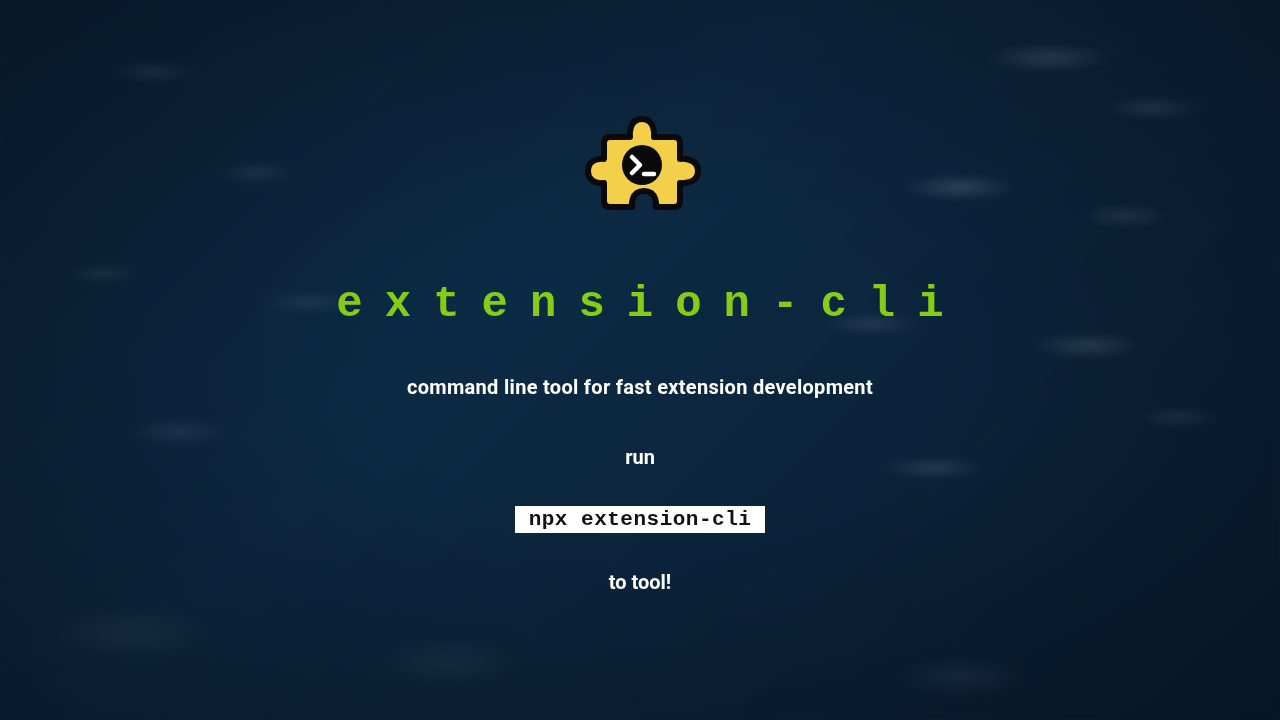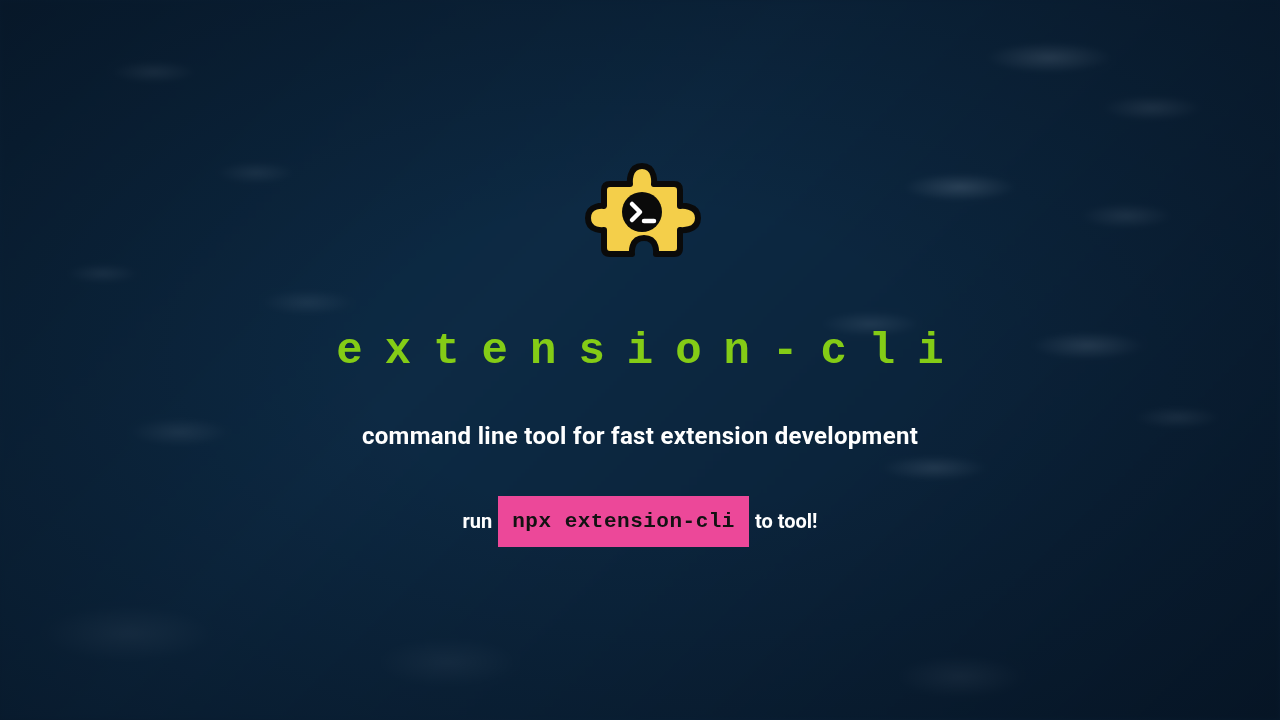--- a/index.html
+++ b/index.html
@@ -45,40 +45,41 @@
   .logo { margin-bottom: 10px; }
   .title {
     font-family: "Courier New", ui-monospace, Menlo, Consolas, monospace;
     font-size: 44px;
     font-weight: 700;
     color: #84cc16;
     letter-spacing: 22px;
     padding-left: 22px; 
   }
   .subtitle {
-    font-size: 24px;
+    font-size: 20px;
     font-weight: 700;
     color: #ffffff;
     letter-spacing: 0.3px;
     margin-top: 18px;
   }
   .runline {
-    display: flex; align-items: center; gap: 6px;
+    display: flex; align-items: center; gap: 37px;
     font-size: 20px;
     font-weight: 700;
     color: #ffffff;
     margin-top: 18px;
+    flex-direction: column;
   }
   .cmd {
-    background: #ec4899;
+    background: #ffffff;
     color: #121212;
     font-family: "Courier New", ui-monospace, Menlo, Consolas, monospace;
     font-weight: 700;
     font-size: 21px;
-    padding: 14px 14px;
+    padding: 2px 14px;
     letter-spacing: 0.5px;
   }
 </style>
 </head>
 <body>
 
 <div class="bg"></div>
 <div class="vignette"></div>
 
 <div class="content">

